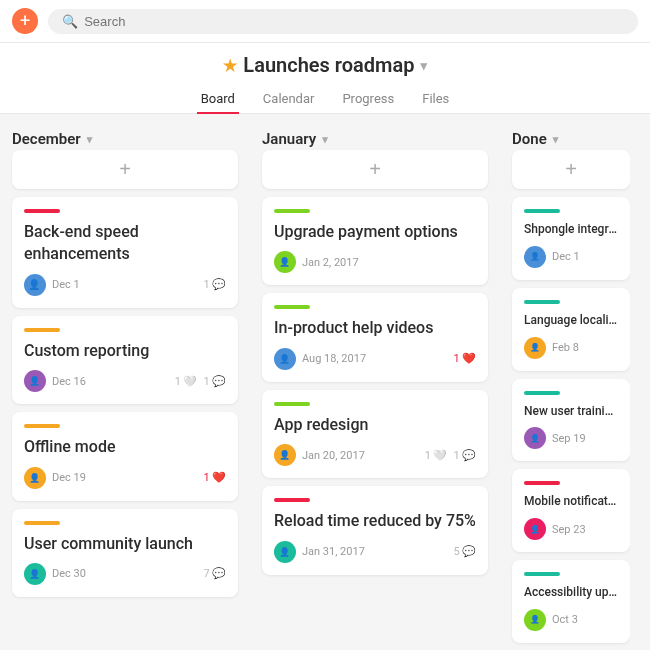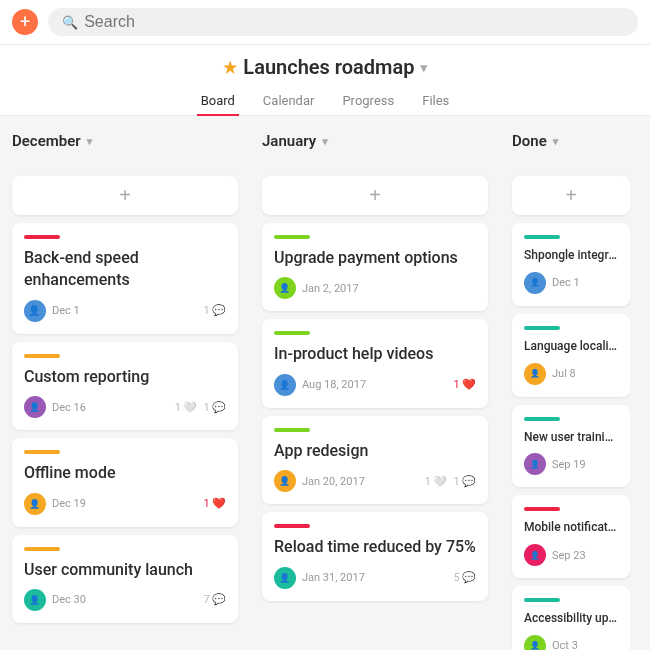--- a/index.html
+++ b/index.html
@@ -40,21 +40,21 @@
       color: #999;
       outline: none;
       display: flex;
       align-items: center;
       gap: 6px;
     }
     .search-box input {
       border: none;
       background: transparent;
       outline: none;
-      font-size: 16px;
+      font-size: 13px;
       color: #0c4a6e;
       width: 100%;
     }
     .header {
       background: white;
       text-align: center;
       padding: 10px 0 0;
       border-bottom: 1px solid #e8e8e8;
     }
     .project-title {
@@ -96,21 +96,21 @@
     }
     .column {
       width: 250px;
       flex-shrink: 0;
       padding: 0 12px;
     }
     .column-header {
       display: flex;
       align-items: center;
       gap: 6px;
-      margin-bottom: 26px;
+      margin-bottom: 2px;
       font-size: 15px;
       font-weight: 600;
       color: #2d2d2d;
     }
     .column-header .arrow { color: #aaa; font-size: 11px; }
     .add-btn {
       width: 100%;
       background: white;
       border: none;
       border-radius: 8px;
@@ -369,21 +369,21 @@
         </div>
       </div>
     </div>
 
     <div class="card" style="width:118px;">
       <div class="card-tag tag-teal"></div>
       <div class="card-title">Language localiza…</div>
       <div class="card-footer">
         <div class="card-meta-left">
           <div class="avatar av-orange" style="font-size:8px;">👤</div>
-          <span class="date-text">Jul 8</span>
+          <span class="date-text">Feb 8</span>
         </div>
       </div>
     </div>
 
     <div class="card" style="width:118px;text-align:right;">
       <div class="card-tag tag-teal"></div>
       <div class="card-title">New user training</div>
       <div class="card-footer">
         <div class="card-meta-left">
           <div class="avatar av-purple" style="font-size:8px;">👤</div>

